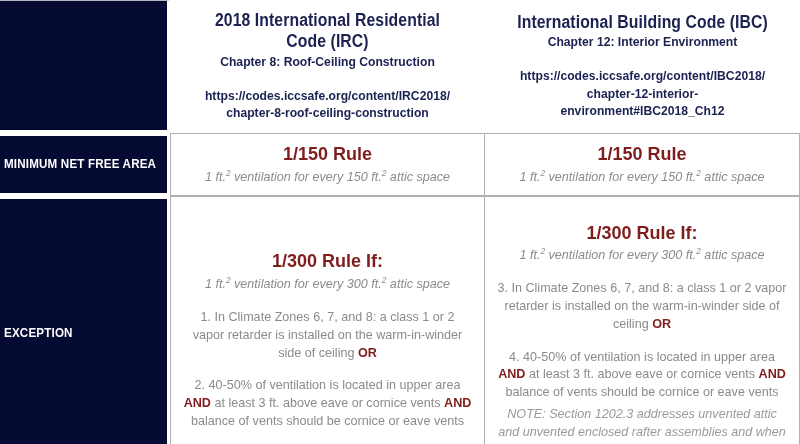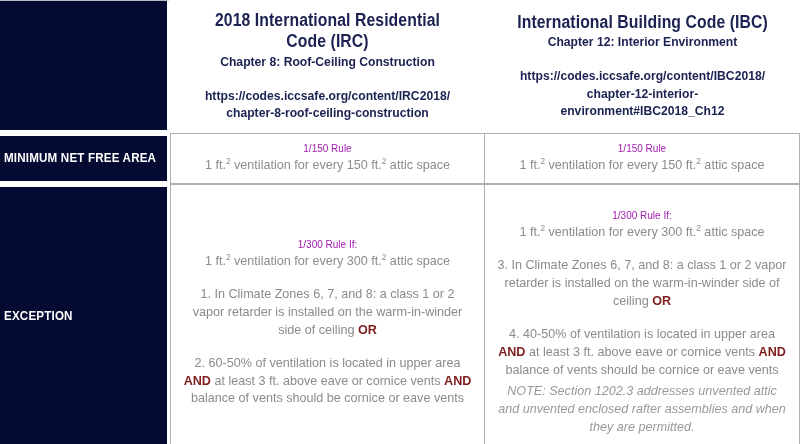--- a/index.html
+++ b/index.html
@@ -114,27 +114,27 @@
 
   
   .cell-body {
     font-family: "Liberation Sans", sans-serif;
     font-size: 12.6px;
     color: #8b8b8e;
     line-height: 1.42;
     text-align: center;
   }
   .rule-title {
-    font-weight: 400;
-    color: #a21caf;
-    font-size: 10px;
+    font-weight: 700;
+    color: #7f1d1d;
+    font-size: 18px;
     display: block;
     margin-bottom: 1px;
   }
-  .rule-desc { display: block; }
+  .rule-desc { display: block; font-style: italic; }
   .para {
     display: block;
     margin-top: 15px;
   }
   .para.first { margin-top: 16px; }
   .para b, .bold-inline {
     font-weight: 700;
     color: #7f1d1d;
   }
   .note {
@@ -212,21 +212,21 @@
 
       <td class="data-cell">
         <div class="cell-body">
           <span class="para first">
             <span class="rule-title">1/300 Rule If:</span>
             <span class="rule-desc"><span>1 ft.</span><sup>2</sup><span> ventilation for every 300 ft.</span><sup>2</sup><span> attic space</span></span>
           </span>
 
           <span class="para"><span>1. In Climate Zones 6, 7, and 8: a class 1 or 2 vapor retarder is installed on the warm-in-winder side of ceiling </span><span class="bold-inline">OR</span></span>
 
-          <span class="para"><span>2. 60-50% of ventilation is located in upper area </span><span class="bold-inline">AND</span><span> at least 3 ft. above eave or cornice vents </span><span class="bold-inline">AND</span><span> balance of vents should be cornice or eave vents</span></span>
+          <span class="para"><span>2. 40-50% of ventilation is located in upper area </span><span class="bold-inline">AND</span><span> at least 3 ft. above eave or cornice vents </span><span class="bold-inline">AND</span><span> balance of vents should be cornice or eave vents</span></span>
         </div>
       </td>
 
       <td class="data-cell col-second">
         <div class="cell-body">
           <span class="para first">
             <span class="rule-title">1/300 Rule If:</span>
             <span class="rule-desc"><span>1 ft.</span><sup>2</sup><span> ventilation for every 300 ft.</span><sup>2</sup><span> attic space</span></span>
           </span>
 

